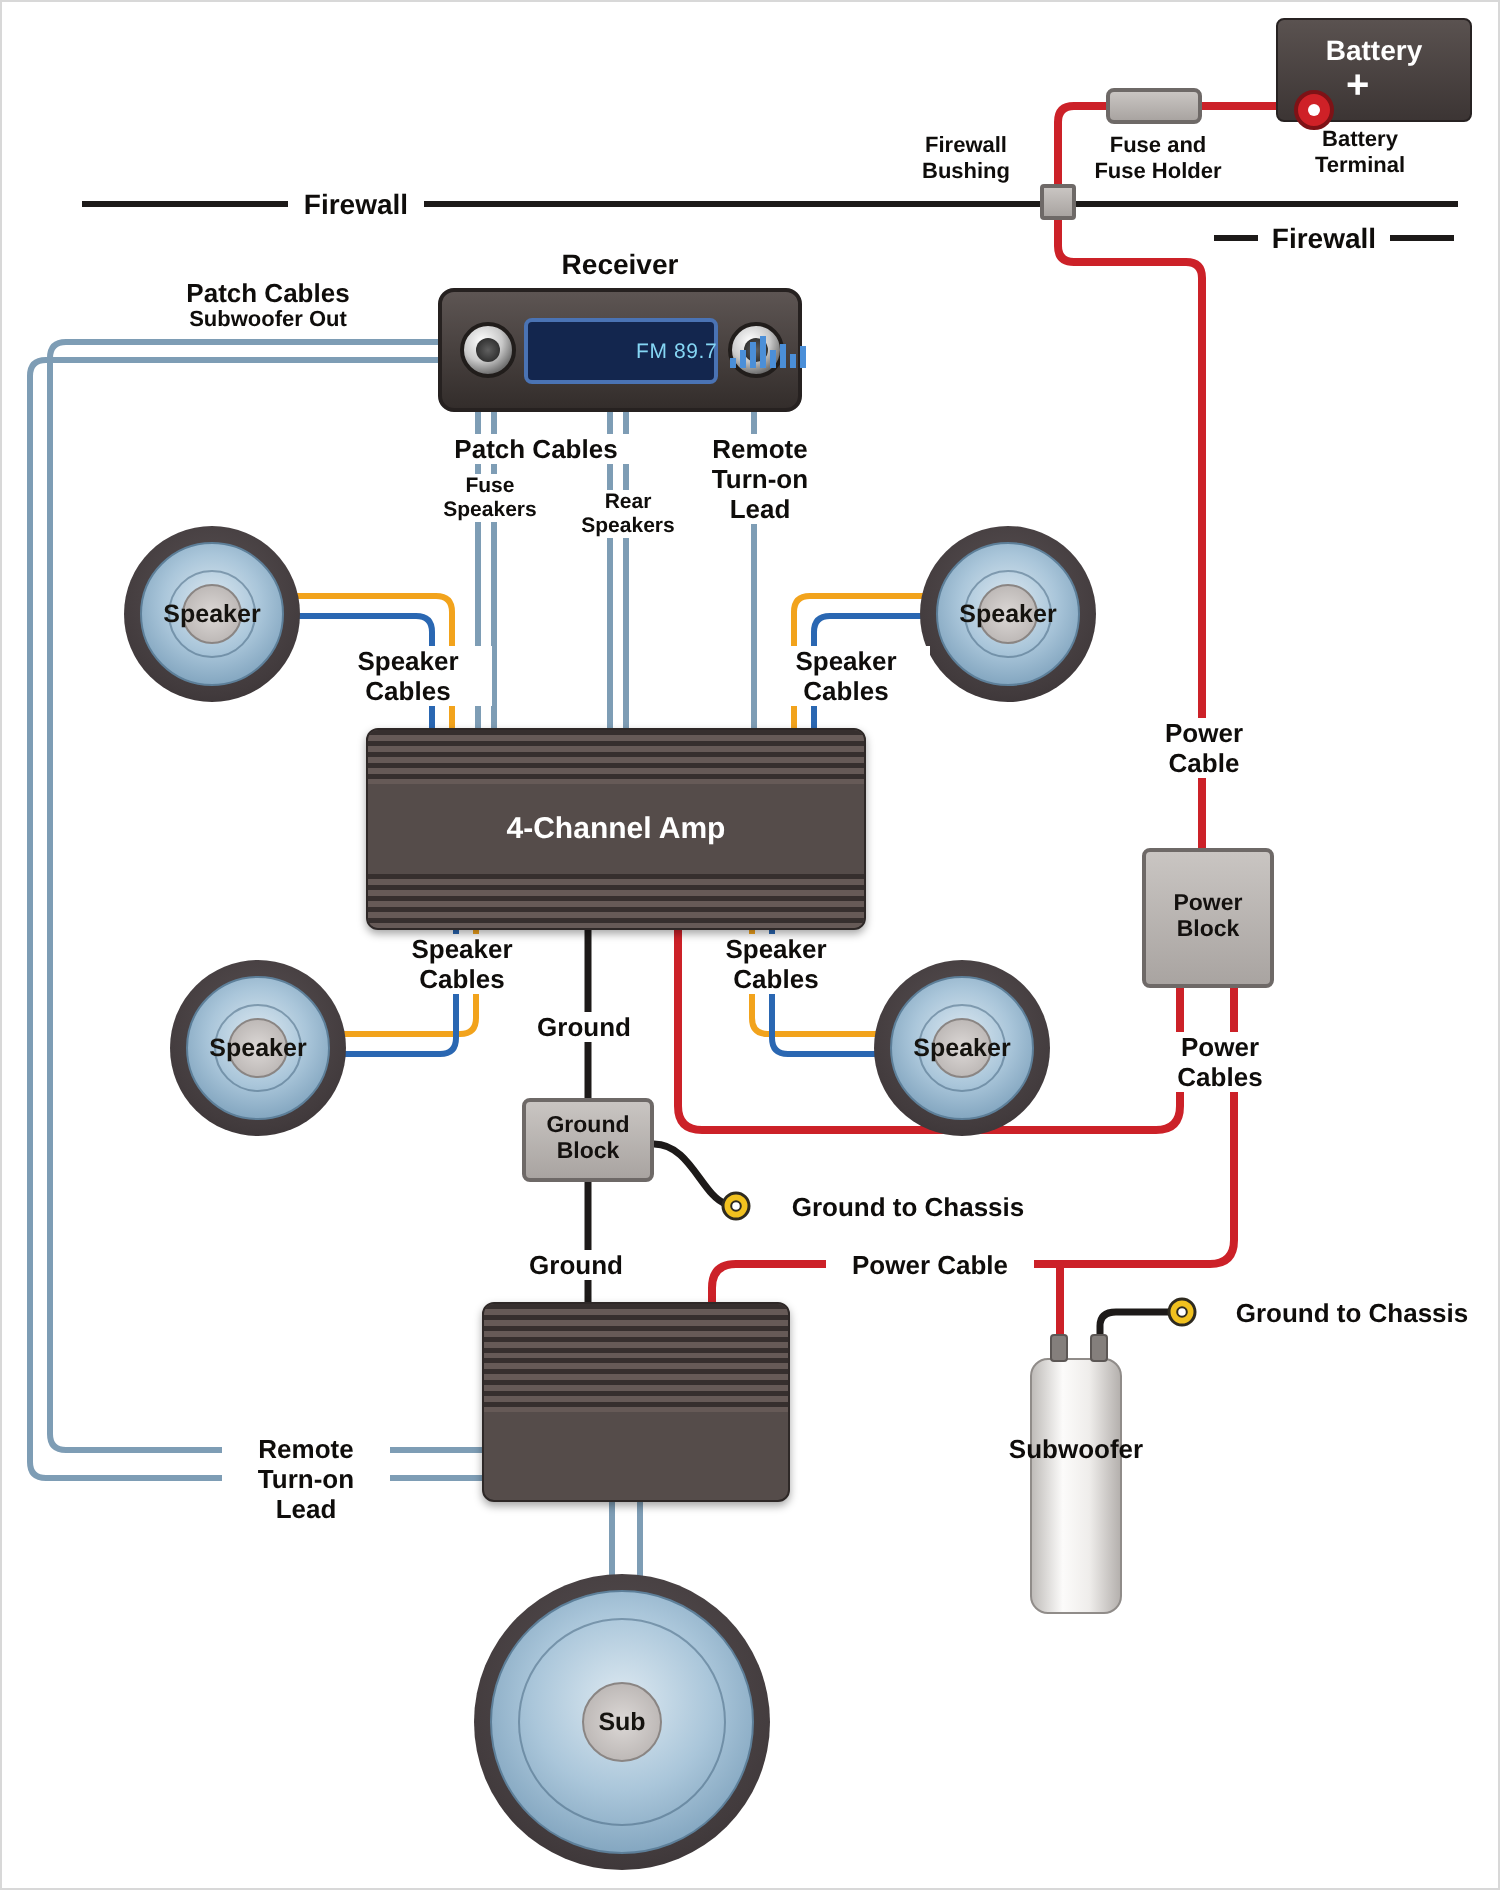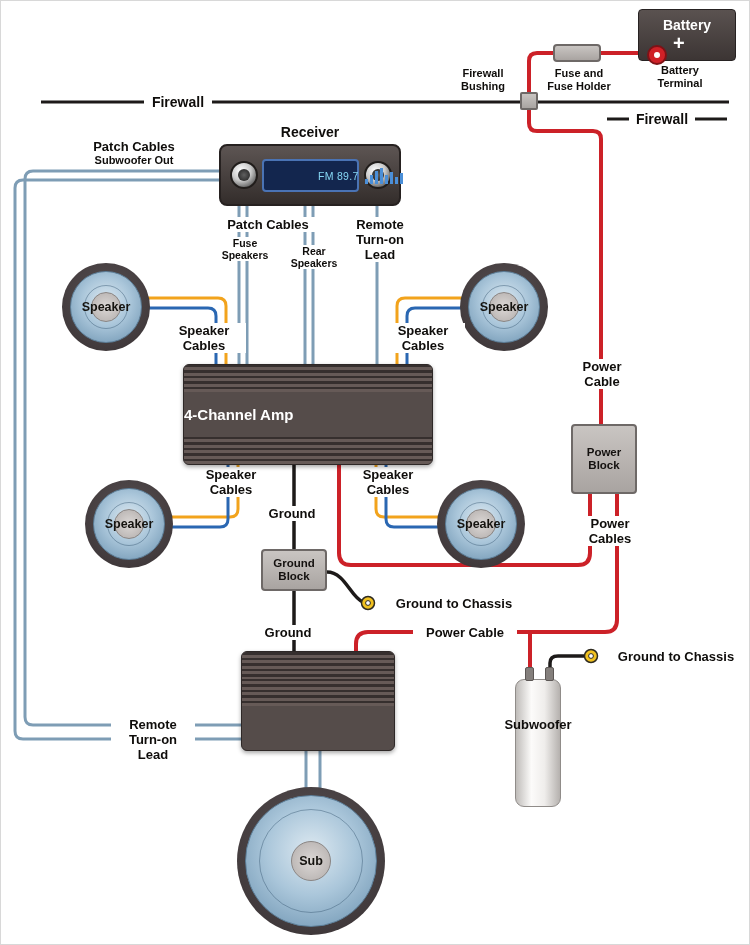--- a/index.html
+++ b/index.html
@@ -20,21 +20,21 @@
   .block{
     position:absolute;background:linear-gradient(180deg,#c9c5c2,#a9a4a1);
     border:2px solid #6e6967;border-radius:4px;box-sizing:border-box;
     display:flex;flex-direction:column;justify-content:center;text-align:center;
     font-size:11.5px;line-height:13px;font-weight:bold;color:#14110f;
   }
   
   .amp{position:absolute;display:flex;flex-direction:column;background:#554c4a;
     border:1px solid #2e2827;border-radius:6px;overflow:hidden;box-shadow:0 2px 4px rgba(0,0,0,.35);}
   .ridges{height:27px;background:repeating-linear-gradient(180deg,#362f2e 0 2.5px,#665a57 2.5px 5.5px);}
-  .amp-face{flex:1;display:flex;align-items:center;color:#fff;font-weight:bold;}
+  .amp-face{flex:1;display:flex;align-items:center;justify-content:center;color:#fff;font-weight:bold;}
   .amp-face.f15{font-size:15px;} .amp-face.f14{font-size:14px;}
   
   .receiver{position:absolute;left:218px;top:143px;width:182px;height:62px;border-radius:8px;
     background:linear-gradient(180deg,#5d5553,#332d2b);border:2px solid #262120;box-sizing:border-box;}
   .knob{position:absolute;width:28px;height:28px;border-radius:50%;
     background:radial-gradient(circle at 38% 32%,#ffffff,#c9c9c9 45%,#707070 75%,#4a4a4a);
     border:2px solid #211d1b;box-sizing:border-box;}
   .knob::after{content:"";position:absolute;inset:6px;border-radius:50%;background:radial-gradient(#606060,#1e1e1e);}
   .display{position:absolute;left:41px;top:13px;width:97px;height:33px;background:#13264e;
     border:2px solid #4a73b4;border-radius:4px;box-sizing:border-box;display:flex;align-items:center;gap:6px;padding:0 6px;}

